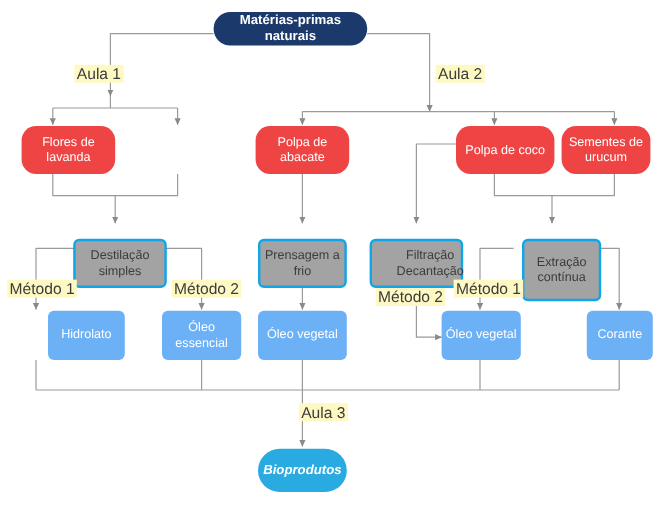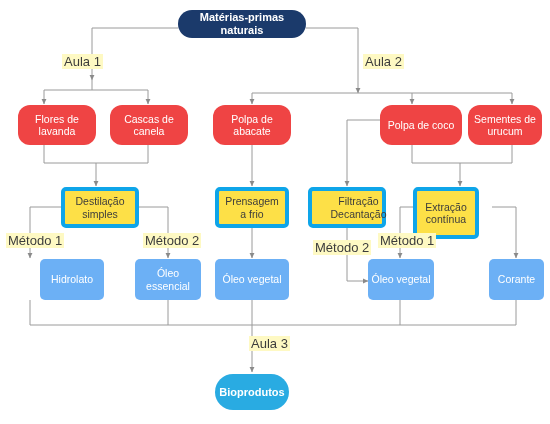--- a/index.html
+++ b/index.html
@@ -27,34 +27,35 @@
     background:#1b3a6b;color:#ffffff;
     border-radius:22px;
     font-size:11px;font-weight:bold;
   }
   .n-raw{
     background:#ef4444;color:#ffffff;
     border-radius:12px;
     font-size:10.5px;
   }
   .n-proc{
-    background:#fde047;color:#3c3c3c;
-    border:4px solid #0ea5e9;
+    background:#a3a3a3;color:#3c3c3c;
+    border:2px solid #0ea5e9;
     border-radius:5px;
     font-size:10.5px;
+    margin-top:12px;
   }
   .n-prod{
     background:#6cb0f5;color:#ffffff;
     border-radius:5px;
     font-size:10.5px;
   }
   .n-final{
     background:#29abe2;color:#ffffff;
     border-radius:20px;
-    font-size:11px;font-weight:bold;
+    font-size:11px;font-weight:bold;font-style:italic;
   }
 
   .elabel{
     position:absolute;
     font-size:13px;
     color:#3c3c3c;
     white-space:nowrap;
     background:#fef9c3;
     padding:0 2px;
     z-index:3;
@@ -120,43 +121,40 @@
     </g>
   </svg>
 
   <div class="node n-root" style="left:178px;top:10px;width:128px;height:28px;">
     <span>Matérias-primas naturais</span>
   </div>
 
   <div class="node n-raw" style="left:18px;top:105px;width:78px;height:40px;">
     <span>Flores de lavanda</span>
   </div>
-  <div class="node n-raw" style="left:110px;top:105px;width:78px;height:40px;">
-    <span>Cascas de canela</span>
-  </div>
   <div class="node n-raw" style="left:213px;top:105px;width:78px;height:40px;">
     <span>Polpa de abacate</span>
   </div>
   <div class="node n-raw" style="left:380px;top:105px;width:82px;height:40px;">
     <span>Polpa de coco</span>
   </div>
   <div class="node n-raw" style="left:468px;top:105px;width:74px;height:40px;justify-content:flex-end;">
     <span>Sementes de urucum</span>
   </div>
 
   <div class="node n-proc" style="left:61px;top:187px;width:78px;height:41px;">
     <span>Destilação simples</span>
   </div>
   <div class="node n-proc" style="left:215px;top:187px;width:74px;height:41px;">
     <span>Prensagem a frio</span>
   </div>
   <div class="node n-proc" style="left:308px;top:187px;width:78px;height:41px;padding-left:23px;">
     <span>Filtração Decantação</span>
   </div>
-  <div class="node n-proc" style="left:413px;top:187px;width:66px;height:52px;">
+  <div class="node n-proc" style="left:435px;top:187px;width:66px;height:52px;">
     <span>Extração contínua</span>
   </div>
 
   <div class="node n-prod" style="left:4px;top:259px;width:64px;height:41px;margin-left:36px;">
     <span>Hidrolato</span>
   </div>
   <div class="node n-prod" style="left:135px;top:259px;width:66px;height:41px;">
     <span>Óleo essencial</span>
   </div>
   <div class="node n-prod" style="left:215px;top:259px;width:74px;height:41px;">

